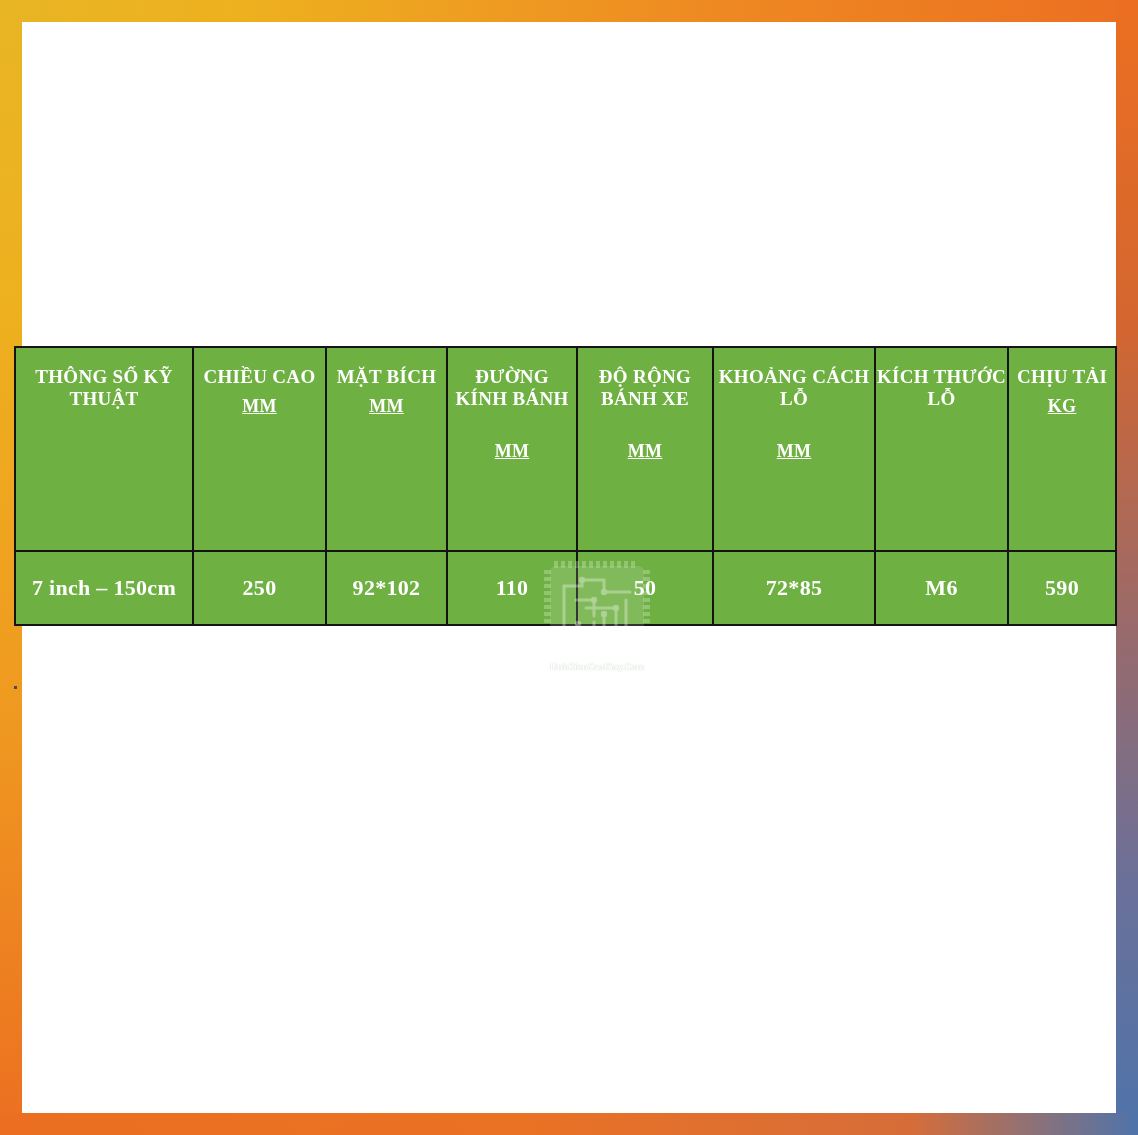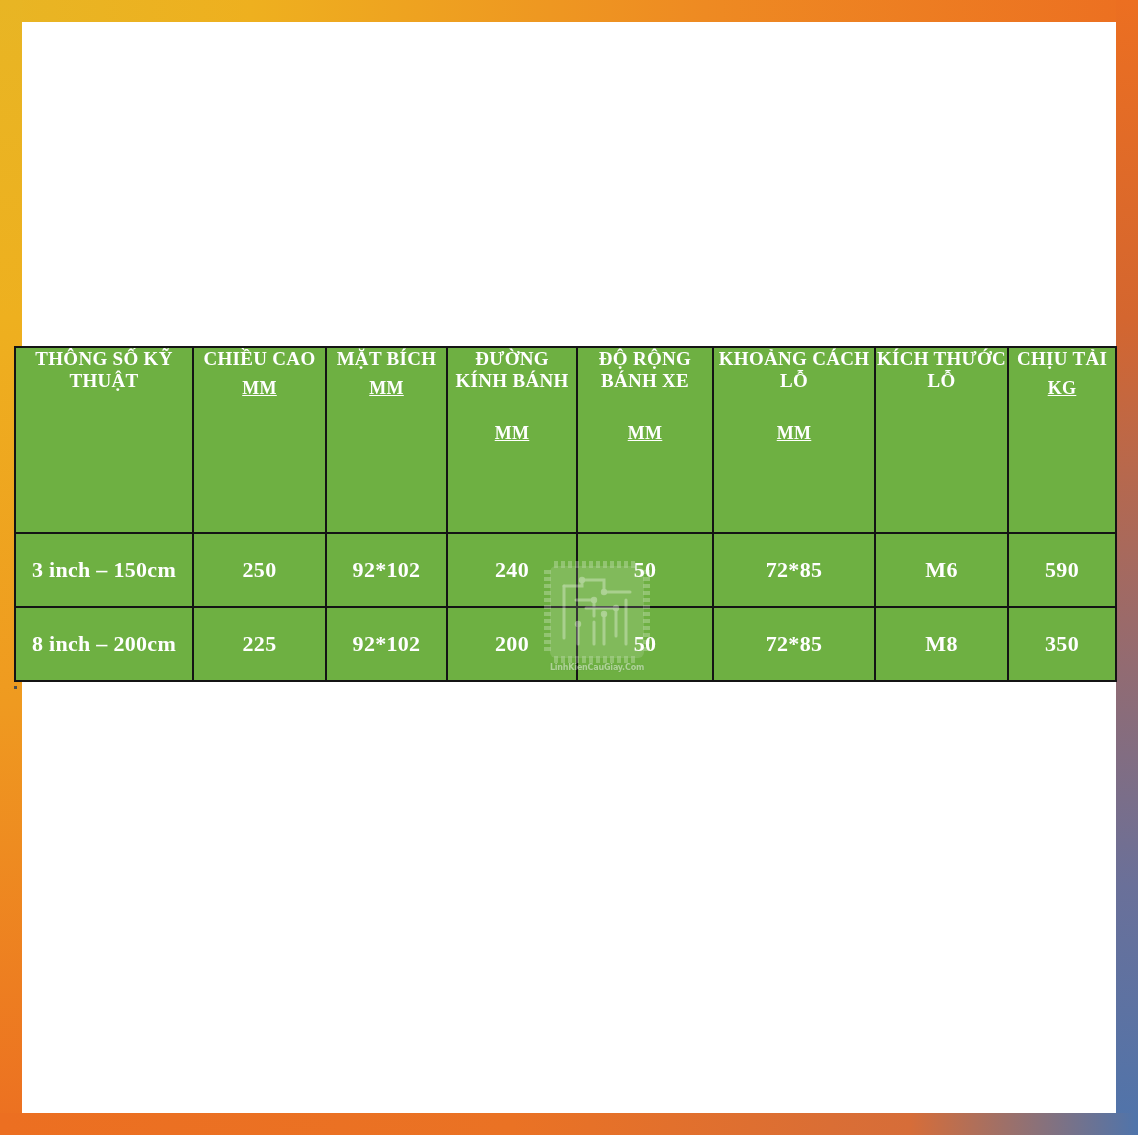--- a/index.html
+++ b/index.html
@@ -54,21 +54,21 @@
     color: #ffffff;
     text-align: center;
     vertical-align: top;
     font-weight: bold;
     padding: 0;
     letter-spacing: 0.3px;
   }
   table.spec thead th {
     height: 184px;
     vertical-align: top;
-    padding-top: 0;
+    padding-top: 18px;
     font-size: 19px;
     line-height: 1.18;
     text-transform: uppercase;
   }
   table.spec thead th .unit {
     display: block;
     margin-top: 10px;
     font-size: 18px;
     text-decoration: underline;
     font-weight: bold;
@@ -178,38 +178,28 @@
             <span>KÍCH THƯỚC LỖ</span>
           </th>
           <th>
             <span>CHỊU TẢI</span>
             <span class="unit gap-sm">Kg</span>
           </th>
         </tr>
       </thead>
       <tbody>
         <tr>
-          <td>3 inch – 150cm</td>
+          <td>7 inch – 150cm</td>
           <td>250</td>
           <td>92*102</td>
-          <td>240</td>
+          <td>110</td>
           <td>50</td>
           <td>72*85</td>
           <td>M6</td>
           <td>590</td>
-        </tr>
-        <tr>
-          <td>8 inch – 200cm</td>
-          <td>225</td>
-          <td>92*102</td>
-          <td>200</td>
-          <td>50</td>
-          <td>72*85</td>
-          <td>M8</td>
-          <td>350</td>
         </tr>
       </tbody>
     </table>
   </div>
 
   <div class="watermark">
     <svg viewBox="0 0 118 122" xmlns="http://www.w3.org/2000/svg">
       <rect x="12" y="14" width="94" height="92" rx="6" fill="#ffffff" fill-opacity="0.30"></rect>
       <g fill="#ffffff" fill-opacity="0.55">
         <rect x="16" y="9" width="4" height="7"></rect>

